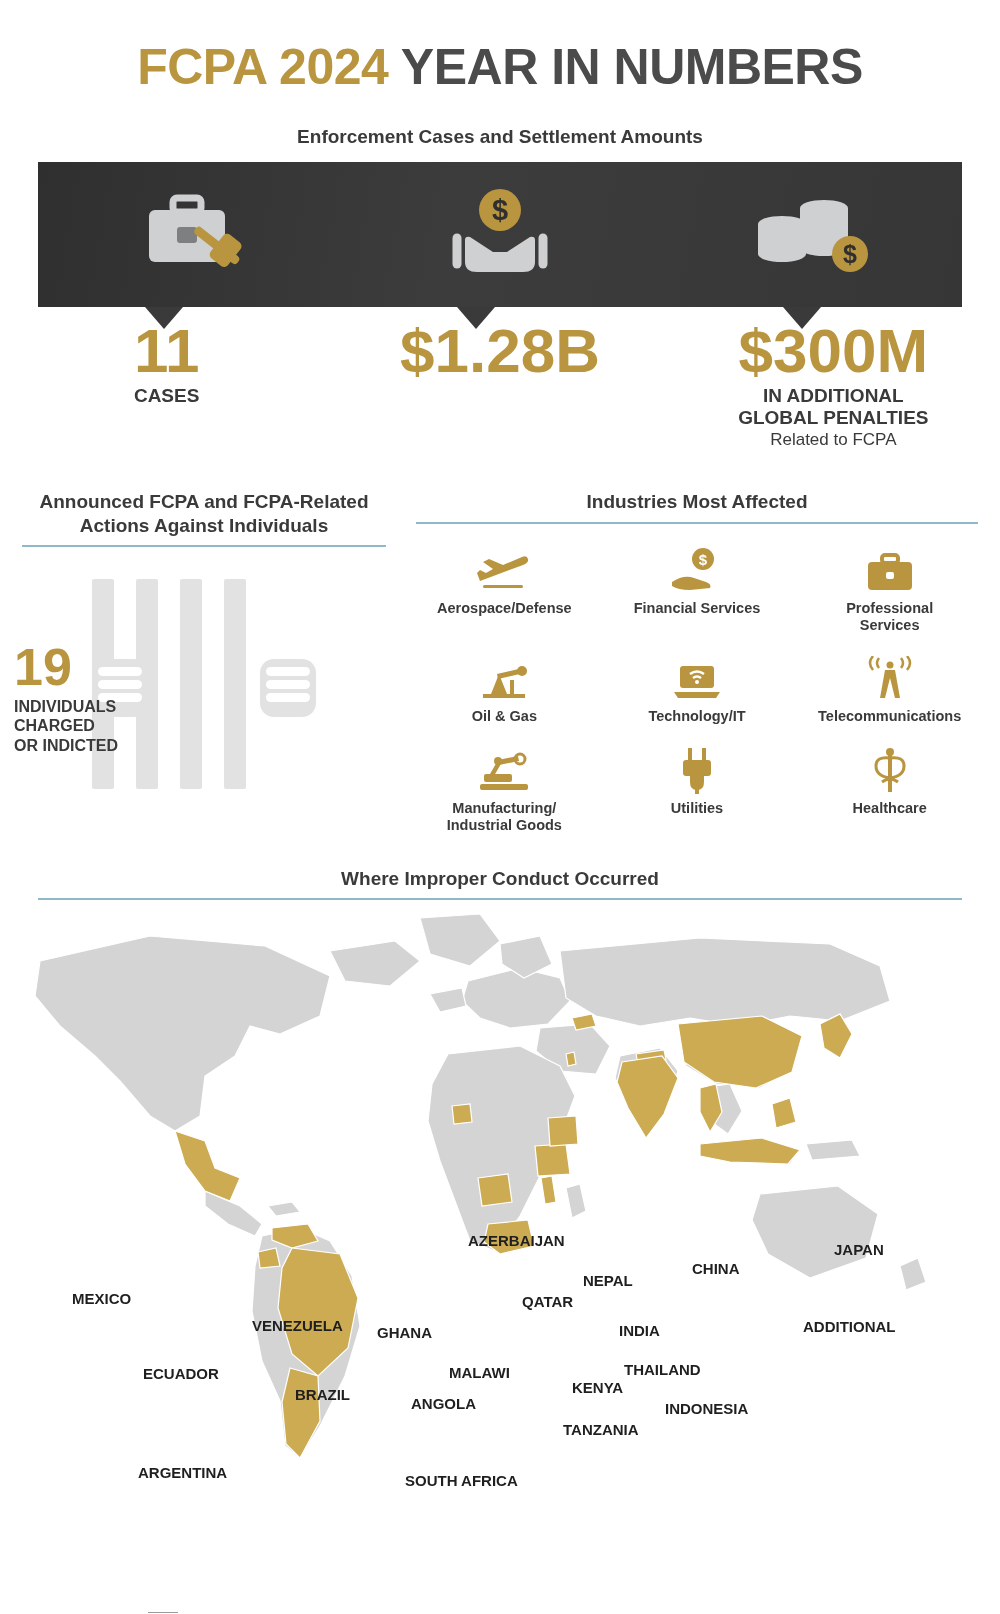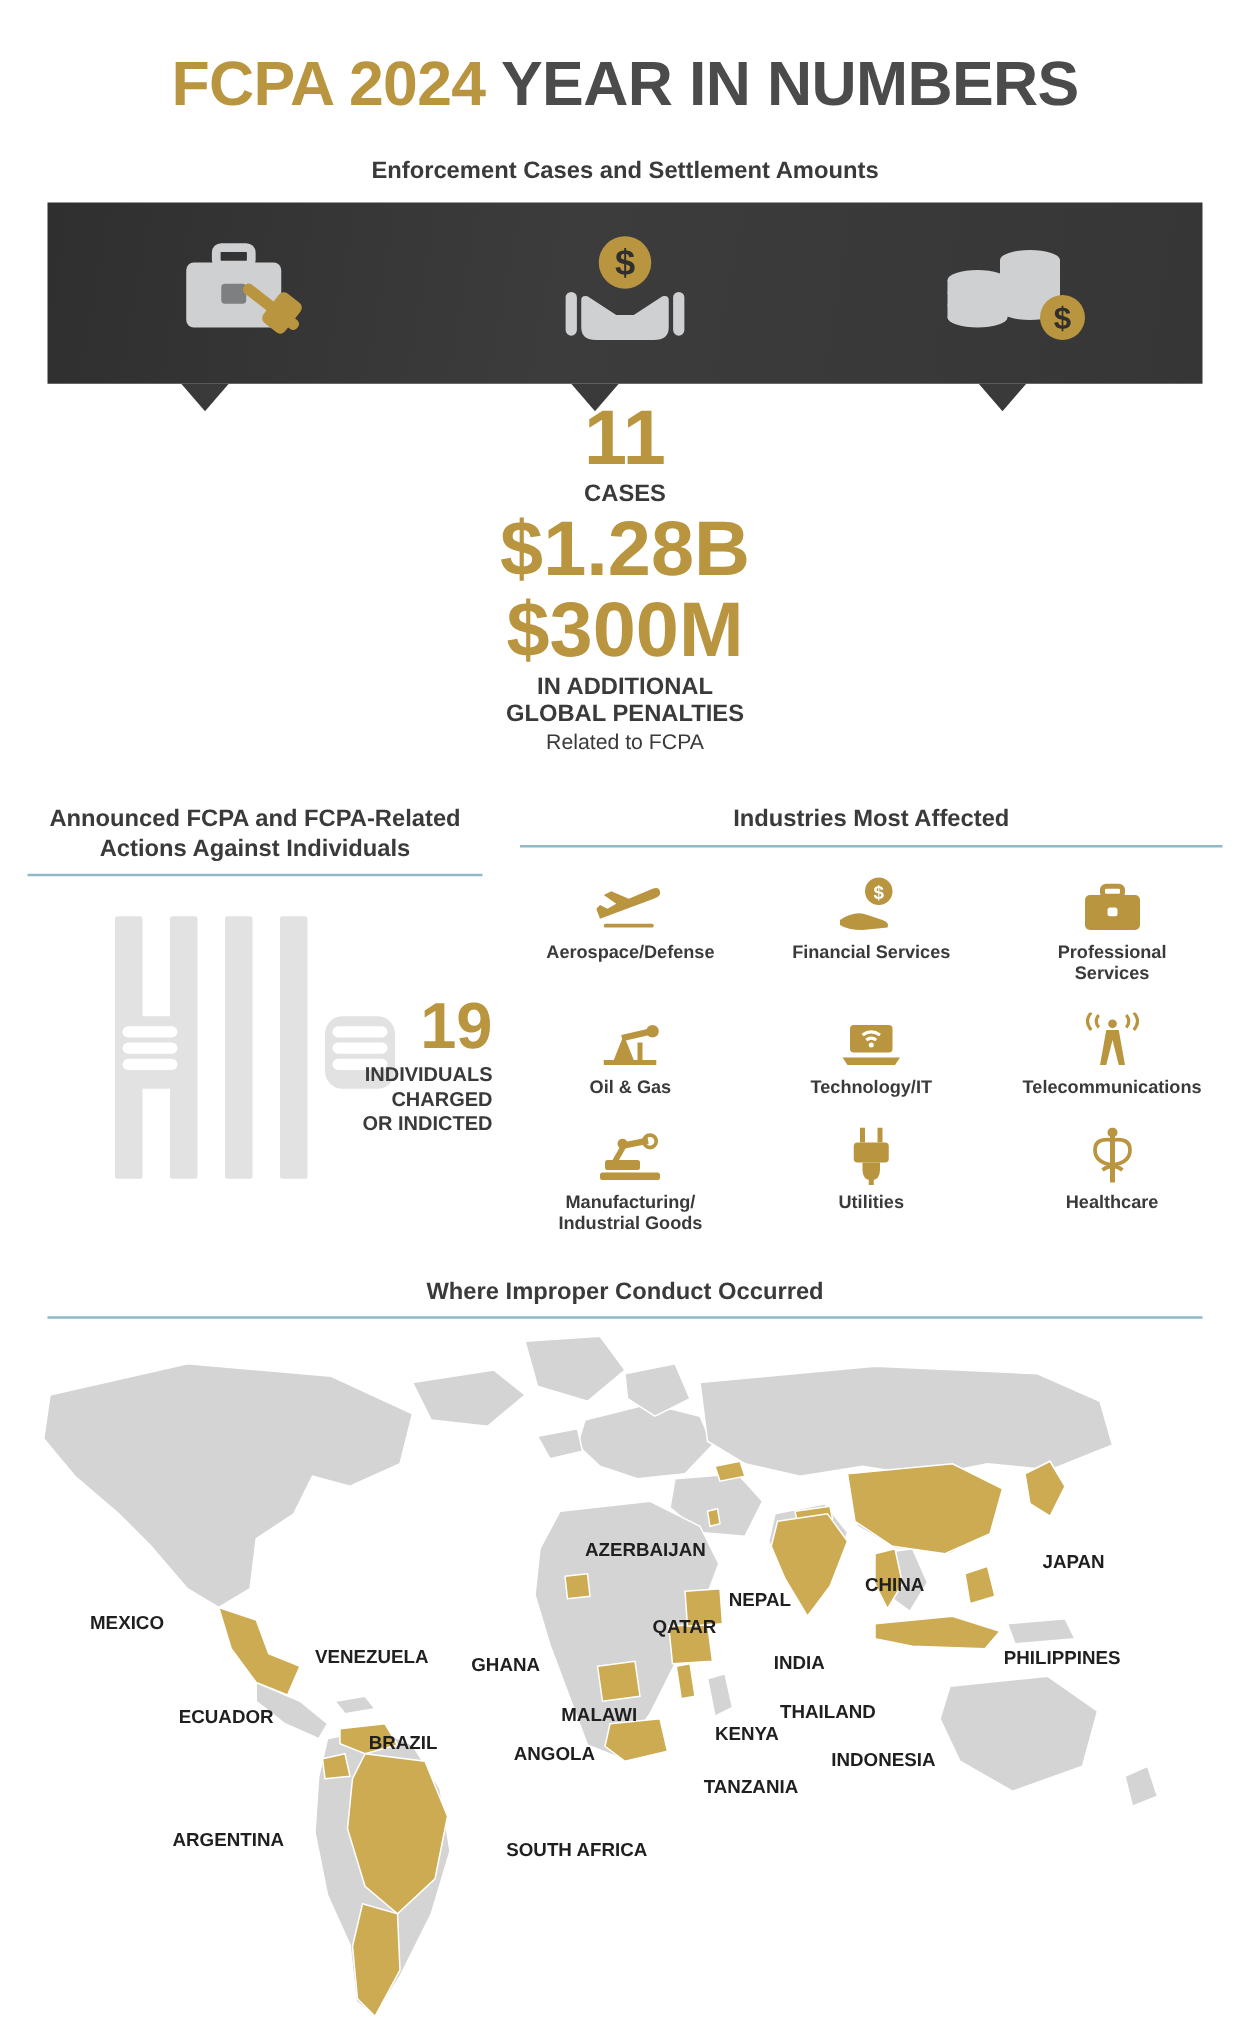--- a/index.html
+++ b/index.html
@@ -81,21 +81,20 @@
     top: 145px;
   }
   .notch.n1 { left: 145px; }
   .notch.n2 { left: 457px; }
   .notch.n3 { left: 783px; }
 
   
   .stats {
     display: flex;
     margin-top: 6px;
-    flex-direction: column;
   }
   .stat {
     flex: 1;
     text-align: center;
   }
   .stat .num {
     color: #b9953f;
     font-weight: bold;
     font-size: 62px;
     line-height: 1.05;
@@ -172,21 +171,21 @@
     background: #fff;
     border-radius: 5px;
     box-shadow: 0 13px 0 #fff, 0 26px 0 #fff;
   }
   .hand.left { left: 78px; }
   .hand.right { left: 246px; }
   .indiv-text {
     position: absolute;
     left: 0; right: 0;
     top: 80px;
-    text-align: right;
+    text-align: left;
   }
   .indiv-num {
     font-size: 52px;
     font-weight: bold;
     color: #b9953f;
     line-height: 1;
   }
   .indiv-lbl {
     font-size: 16px;
     font-weight: bold;
@@ -593,17 +592,17 @@
   <div class="mlabel" style="left:411px; top:1395px;">ANGOLA</div>
   <div class="mlabel" style="left:563px; top:1421px;">TANZANIA</div>
   <div class="mlabel" style="left:405px; top:1472px;">SOUTH AFRICA</div>
   <div class="mlabel" style="left:572px; top:1379px;">KENYA</div>
   <div class="mlabel" style="left:468px; top:1232px;">AZERBAIJAN</div>
   <div class="mlabel" style="left:583px; top:1272px;">NEPAL</div>
   <div class="mlabel" style="left:522px; top:1293px;">QATAR</div>
   <div class="mlabel" style="left:619px; top:1322px;">INDIA</div>
   <div class="mlabel" style="left:692px; top:1260px;">CHINA</div>
   <div class="mlabel" style="left:834px; top:1241px;">JAPAN</div>
-  <div class="mlabel" style="left:803px; top:1318px;">PHILIPPINES</div>
+  <div class="mlabel" style="left:803px; top:1318px;">ADDITIONAL</div>
   <div class="mlabel" style="left:624px; top:1361px;">THAILAND</div>
   <div class="mlabel" style="left:665px; top:1400px;">INDONESIA</div>
 
 </div>
 
 </body></html>

